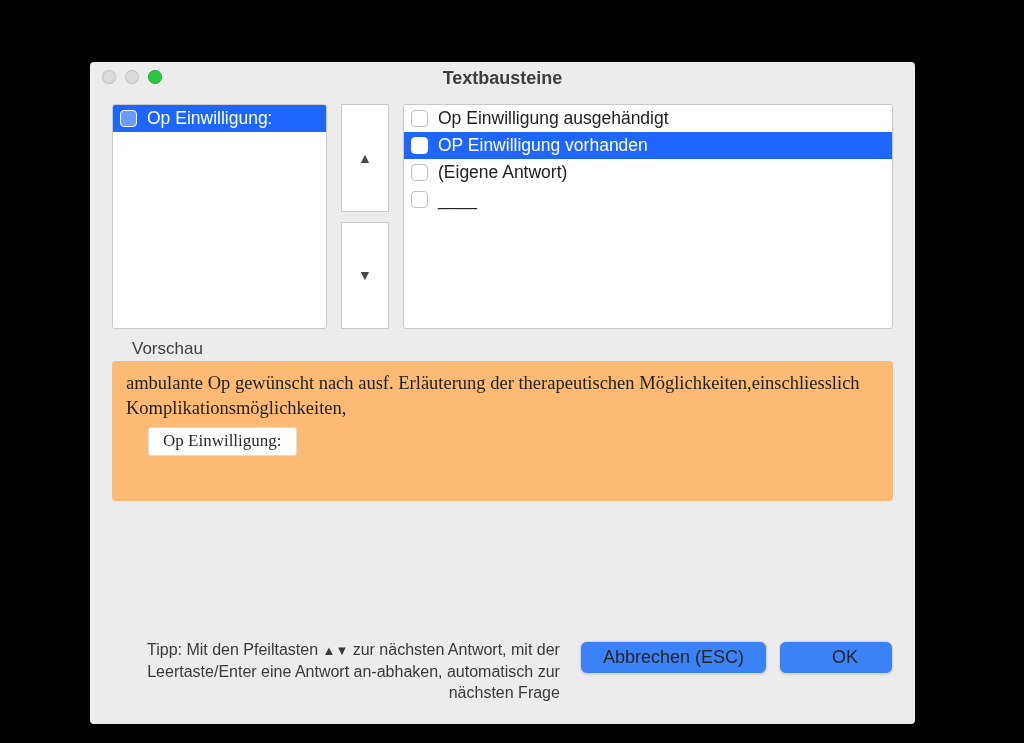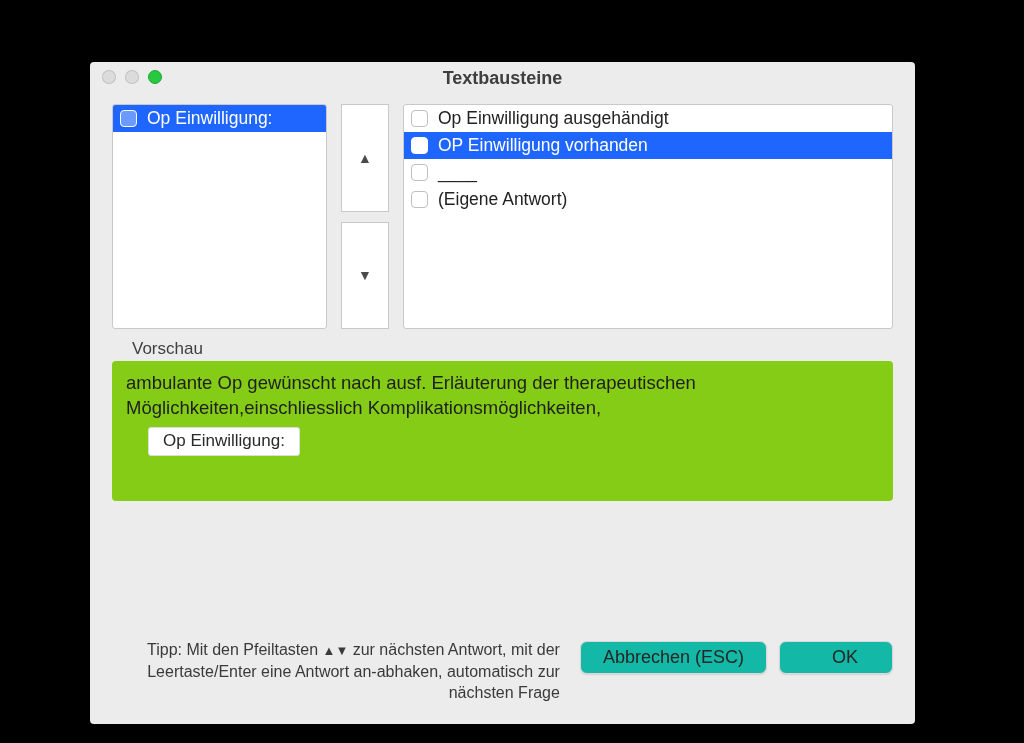--- a/index.html
+++ b/index.html
@@ -119,27 +119,28 @@
   }
   .row.sel .chk { border-color: #fff; }
 
   
   .pv-label {
     margin: 10px 0 2px 20px;
     font-size: 17px;
     color: #3f3f3f;
   }
   .preview {
-    background: #84cc16;
+    background: #fdba74;
     border-radius: 4px;
     padding: 10px 14px 20px 14px;
     line-height: 1.35;
     font-size: 18.5px;
     color: #1f1f1f;
     height: 140px;
+    font-family: Liberation Serif, serif;
   }
   .chip {
     display: inline-block;
     margin: 6px 0 0 22px;
     background: #fff;
     border: 1px solid #dcdcdc;
     border-radius: 3px;
     padding: 2px 14px;
     font-size: 17px;
     color: #2a2a2a;
@@ -156,21 +157,21 @@
   .tip {
     flex: 1;
     font-size: 16px;
     color: #3a3a3a;
     line-height: 1.35;
     text-align: right;
   }
   .tip .ar { font-size: 13px; }
   .btnrow { display: flex; gap: 12px; padding-top: 2px; }
   .btn {
-    background: #14b8a6;
+    background: #3b82f6;
     border: 1px solid #d8d8d8;
     border-radius: 7px;
     padding: 5px 22px;
     font-size: 18px;
     color: #262626;
     box-shadow: 0 1px 1.5px rgba(0,0,0,0.1);
     white-space: nowrap;
   }
   .btn.ok { padding-left: 52px; padding-right: 34px; }
 </style>
@@ -212,25 +213,25 @@
         <div class="row">
           <span class="chk"></span>
           <span>Op Einwilligung ausgehändigt</span>
         </div>
         <div class="row sel">
           <span class="chk"></span>
           <span>OP Einwilligung vorhanden</span>
         </div>
         <div class="row">
           <span class="chk"></span>
+          <span>(Eigene Antwort)</span>
+        </div>
+        <div class="row">
+          <span class="chk"></span>
           <span>____</span>
-        </div>
-        <div class="row">
-          <span class="chk"></span>
-          <span>(Eigene Antwort)</span>
         </div>
       </div>
 
     </div>
 
     <div class="pv-label">Vorschau</div>
 
     <div class="preview">
       <span>ambulante Op gewünscht nach ausf. Erläuterung der therapeutischen Möglichkeiten,einschliesslich Komplikationsmöglichkeiten,</span><br>
       <span class="chip">Op Einwilligung:</span>

